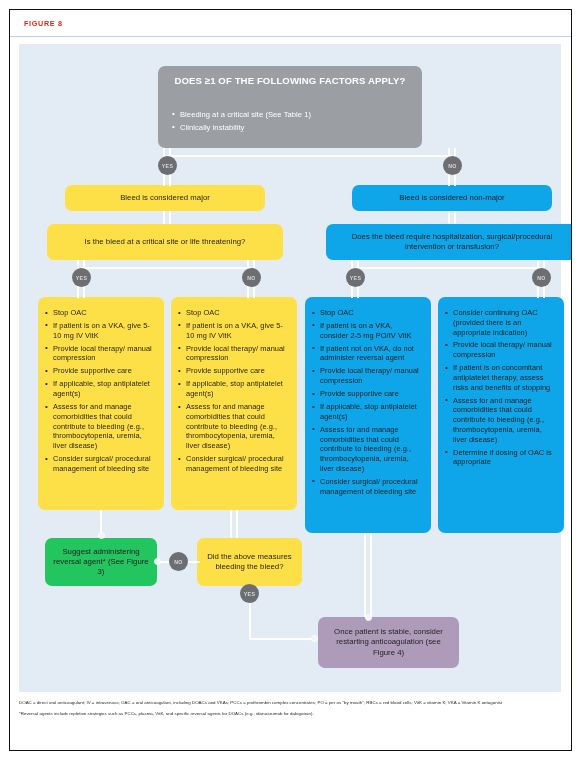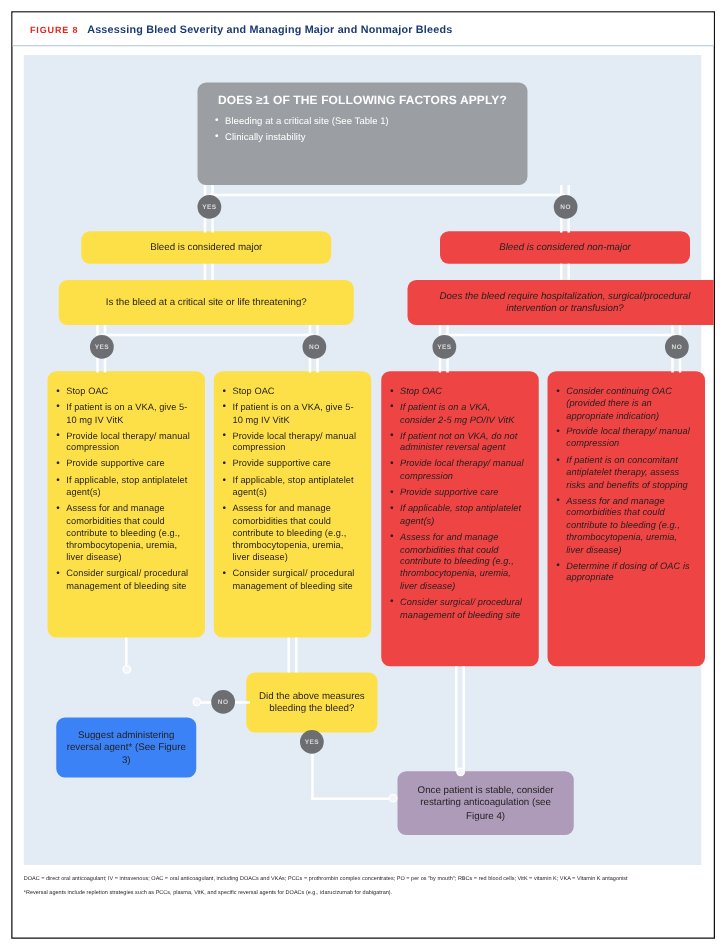--- a/index.html
+++ b/index.html
@@ -64,31 +64,31 @@
     line-height: 1.32;
   }
   .node.center {
     display: flex;
     align-items: center;
     justify-content: center;
     text-align: center;
   }
   .grey  { background: #9b9fa3; }
   .pink  { background: #fde047; }
-  .yellow{ background: #ef4444; font-style: italic; }
-  .blue  { background: #3b82f6; margin-top: 36px; }
+  .yellow{ background: #0ea5e9; }
+  .blue  { background: #22c55e; }
   .purple{ background: #ad9bb9; }
 
   .node h3 {
     font-size: 9.6px;
     font-weight: bold;
     color: #ffffff;
     text-align: center;
     letter-spacing: 0.1px;
-    margin-bottom: 4px;
+    margin-bottom: 22px;
   }
   .node ul { list-style: none; }
   .node li {
     position: relative;
     padding-left: 9px;
     font-size: 7.4px;
     margin-bottom: 3.2px;
     letter-spacing: 0.05px;
   }
   .node li::before {
@@ -153,21 +153,20 @@
   }
 </style>
 </head>
 <body>
 
 <div class="page">
  <div class="frame">
 
   <div class="fig-header">
     <span class="fig-tag">FIGURE 8</span>
-    <span class="fig-title">Assessing Bleed Severity and Managing Major and Nonmajor Bleeds</span>
   </div>
 
   <div class="canvas">
 
     <div class="node grey" style="left:139px; top:22px; width:264px; height:82px; padding:9px 13px 8px 13px;">
       <h3>DOES ≥1 OF THE FOLLOWING FACTORS APPLY?</h3>
       <ul>
         <li>Bleeding at a critical site (See Table 1)</li>
         <li>Clinically instability</li>
       </ul>

